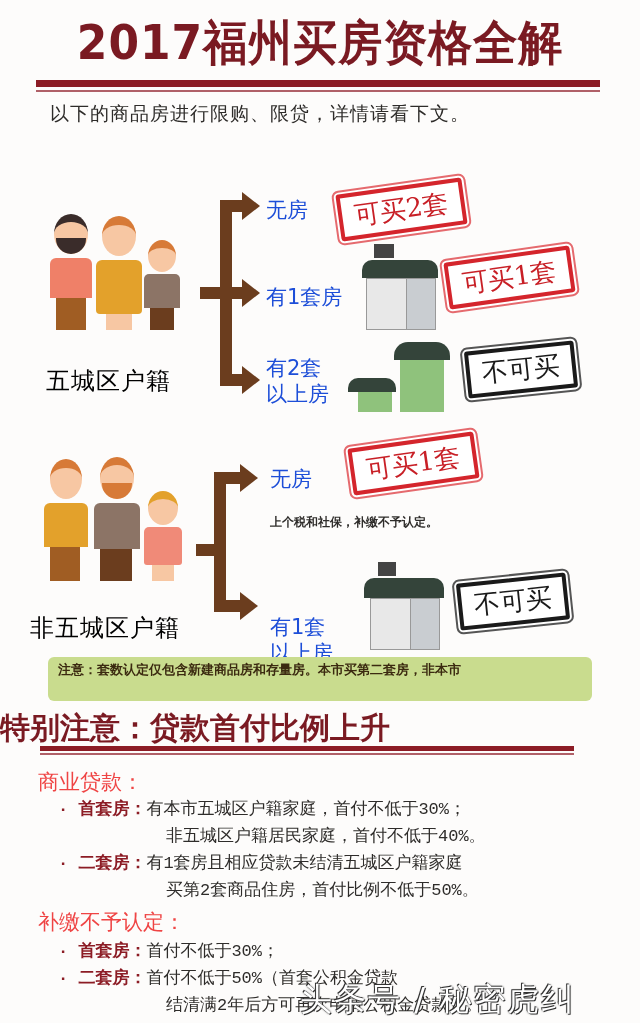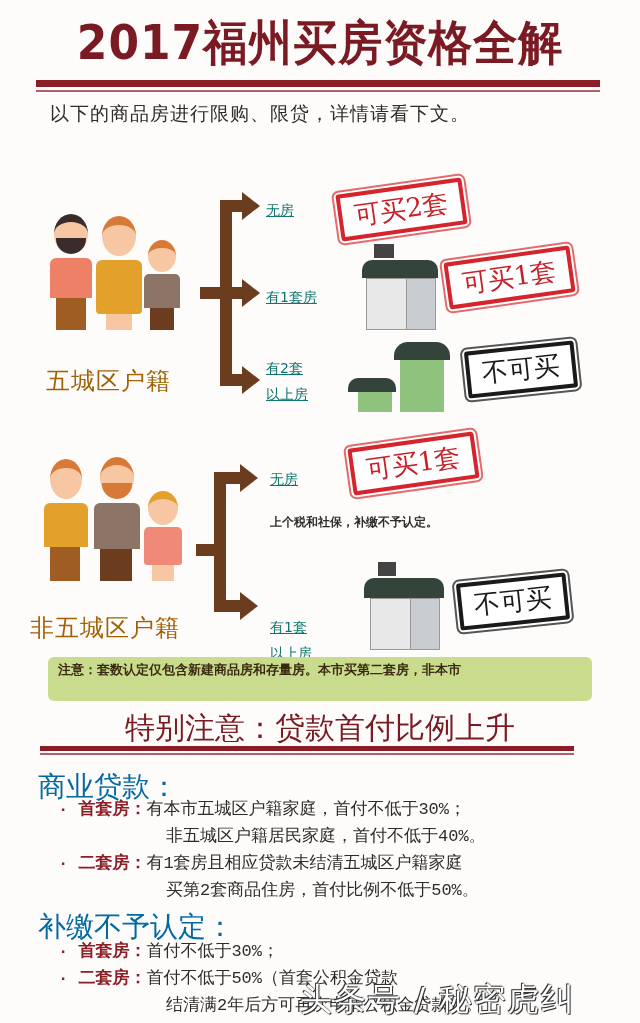--- a/index.html
+++ b/index.html
@@ -9,34 +9,34 @@
   .title{left:0;width:640px;top:14px;text-align:center;font-size:44px;font-weight:bold;
          color:#7a1a22;letter-spacing:1px;font-family:"DejaVu Sans",sans-serif;
          transform:scaleY(1.08);}
   .rule-thick{left:36px;width:564px;top:80px;height:7px;background:#8c1c25;}
   .rule-thin{left:36px;width:564px;top:90px;height:2px;background:#b06068;}
   .intro{left:50px;top:100px;width:560px;font-size:19px;line-height:27px;color:#2e2c2a;
          font-family:"DejaVu Serif",serif;letter-spacing:1px;}
   .branch-v{background:#6b3d1e;width:12px;}
   .branch-h{background:#6b3d1e;height:12px;}
   .arrow-head{width:0;height:0;border-top:14px solid transparent;border-bottom:14px solid transparent;border-left:18px solid #6b3d1e;}
-  .opt{font-size:14px;color:#0f766e;line-height:26px;text-decoration:underline;}
+  .opt{font-size:21px;color:#1d4ed8;line-height:26px;}
   .stamp{border:4px solid #d4252c;border-radius:3px;color:#c81f26;font-family:"DejaVu Serif",serif;
          font-size:26px;padding:2px 12px;background:#fff;box-shadow:0 0 0 2px #fff, 0 0 0 4px #e56a6e;
          white-space:nowrap;}
   .stamp.black{border-color:#1a1a1a;color:#1a1a1a;box-shadow:0 0 0 2px #fff,0 0 0 4px #555;}
-  .group-label{font-size:24px;color:#a16207;letter-spacing:1px;}
+  .group-label{font-size:24px;color:#000000;letter-spacing:1px;}
   .note-small{font-size:12px;line-height:20px;color:#2e2c2a;font-family:"DejaVu Serif",serif;font-weight:bold;}
   .green-note{left:48px;top:657px;width:544px;height:44px;background:#c9dc8e;border-radius:6px;
               padding:3px 10px;box-sizing:border-box;font-size:13px;line-height:19px;color:#3b2a10;
               font-family:"DejaVu Serif",serif;font-weight:bold;}
-  .sub-title{left:0;width:640px;top:708px;text-align:center;font-size:30px;font-weight:normal;color:#7a1a22;}
+  .sub-title{left:0;width:640px;top:708px;font-size:30px;font-weight:bold;color:#7a1a22;}
   .rule2-thick{left:40px;width:534px;top:746px;height:5px;background:#8c1c25;}
   .rule2-thin{left:40px;width:534px;top:753px;height:2px;background:#b06068;}
-  .loan-h{font-size:28px;color:#0369a1;}
+  .loan-h{font-size:21px;color:#ef4444;}
   .loan-line{font-size:17px;line-height:27px;color:#2e2c2a;font-family:Liberation Mono, monospace;white-space:nowrap;}
   .loan-line .tag{color:#8c1c25;font-weight:bold;}
   .watermark{font-size:32px;color:#fff;text-shadow:0 0 2px #333,1px 1px 0 #333,-1px -1px 0 #333;letter-spacing:2px;}
   
   .head{border-radius:50%;position:absolute;}
   .body{position:absolute;}
 </style>
 </head>
 <body>
 

